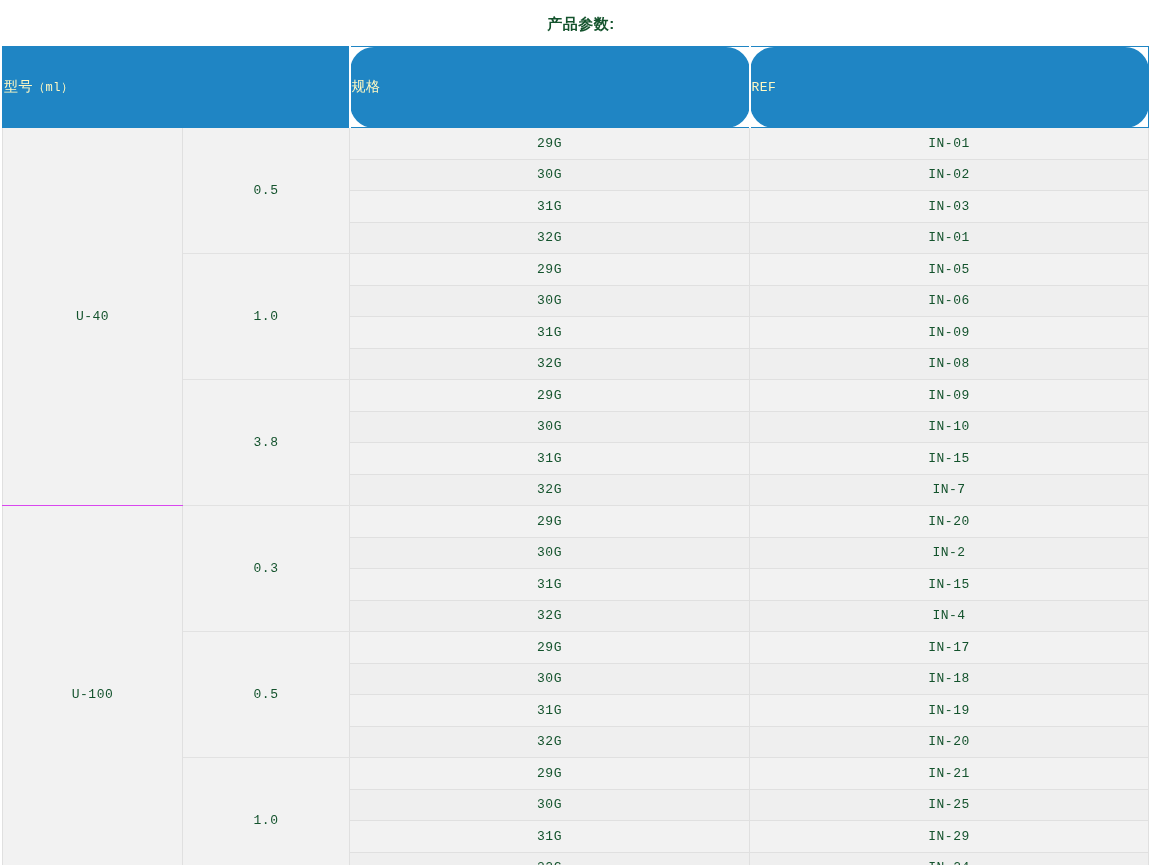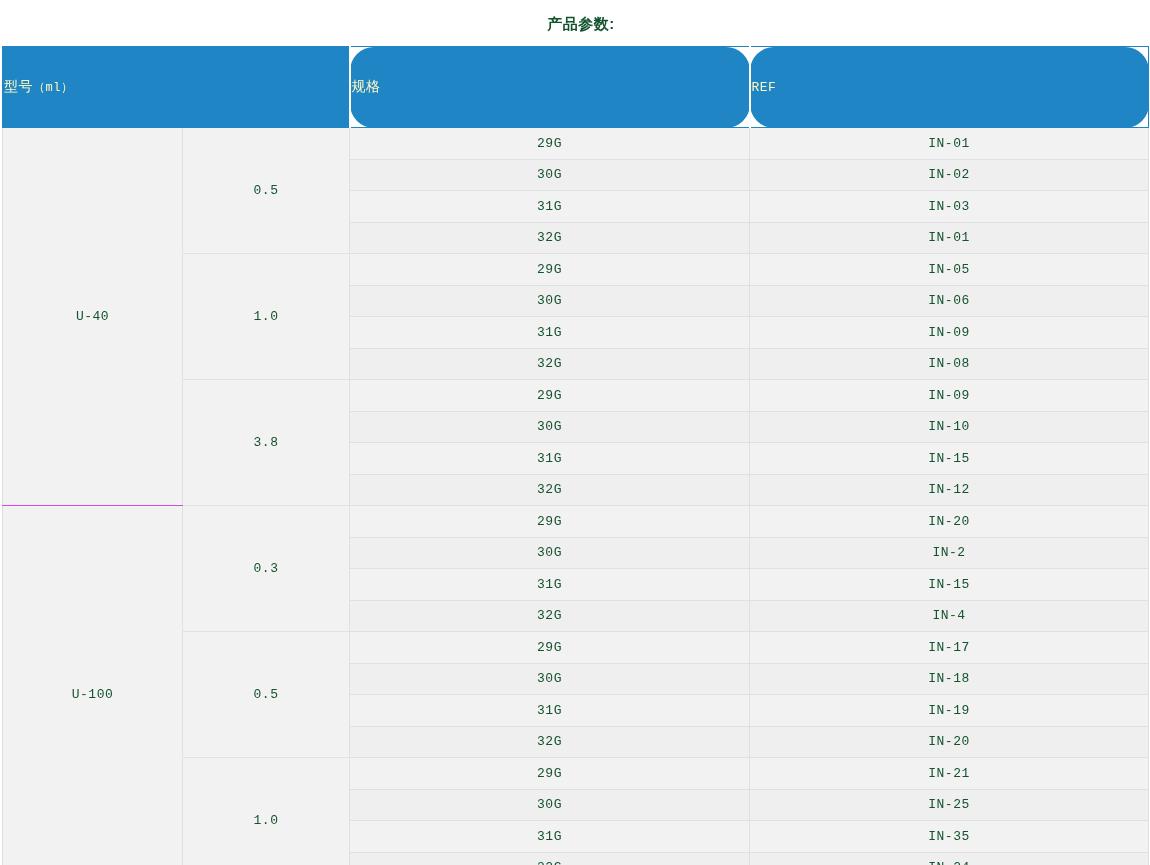--- a/index.html
+++ b/index.html
@@ -165,21 +165,21 @@
         <tr>
           <td class="gauge">30G</td>
           <td class="ref">IN-10</td>
         </tr>
         <tr>
           <td class="gauge">31G</td>
           <td class="ref">IN-15</td>
         </tr>
         <tr>
           <td class="gauge">32G</td>
-          <td class="ref">IN-12</td>
+          <td class="ref">IN-7</td>
         </tr>
         <tr class="group-start">
           <td class="model" rowspan="12">U-100</td>
           <td class="size" rowspan="4">0.3</td>
           <td class="gauge">29G</td>
           <td class="ref">IN-20</td>
         </tr>
         <tr>
           <td class="gauge">30G</td>
           <td class="ref">IN-2</td>
@@ -213,21 +213,21 @@
           <td class="size" rowspan="4">1.0</td>
           <td class="gauge">29G</td>
           <td class="ref">IN-21</td>
         </tr>
         <tr>
           <td class="gauge">30G</td>
           <td class="ref">IN-25</td>
         </tr>
         <tr>
           <td class="gauge">31G</td>
-          <td class="ref">IN-35</td>
+          <td class="ref">IN-29</td>
         </tr>
         <tr>
           <td class="gauge">32G</td>
           <td class="ref">IN-24</td>
         </tr>
       </tbody>
   </table>
 
 </div>
 

